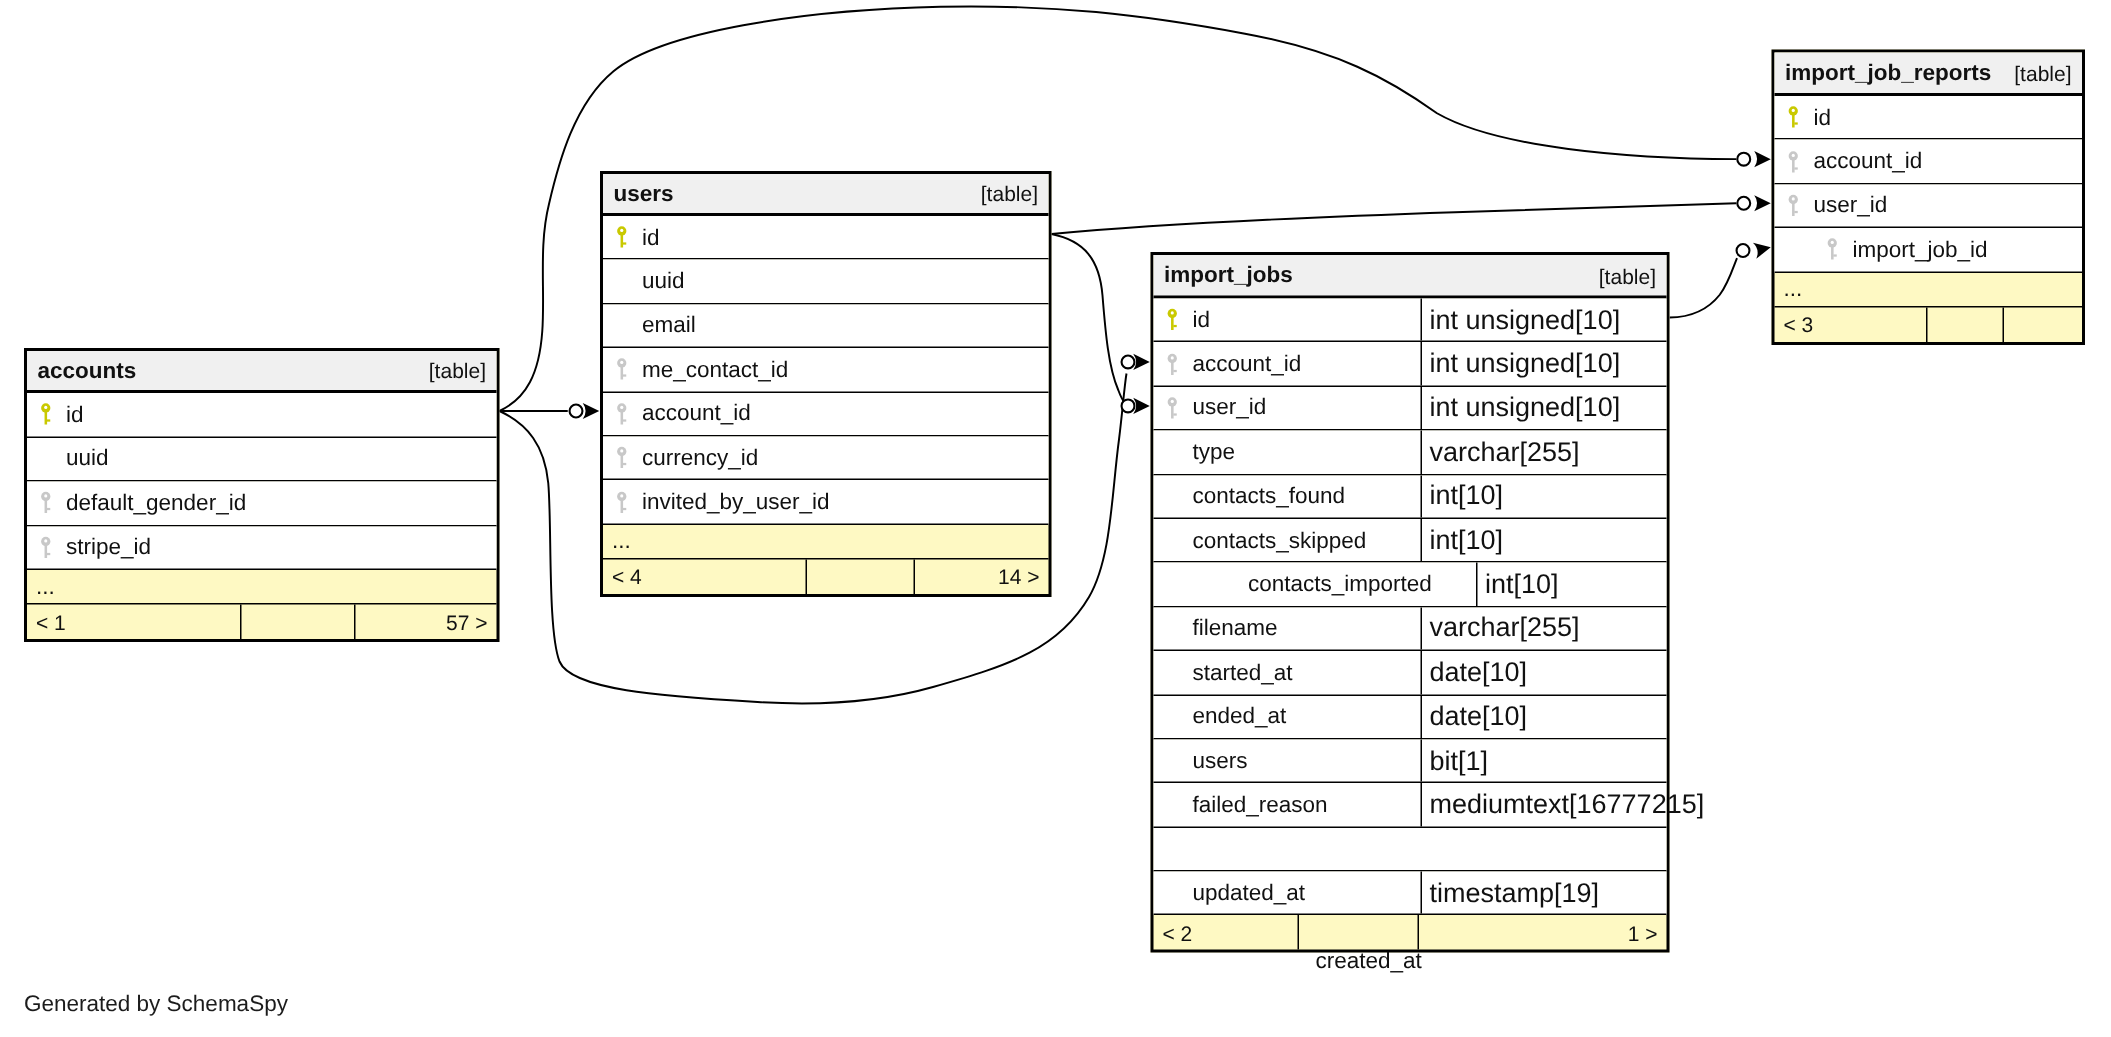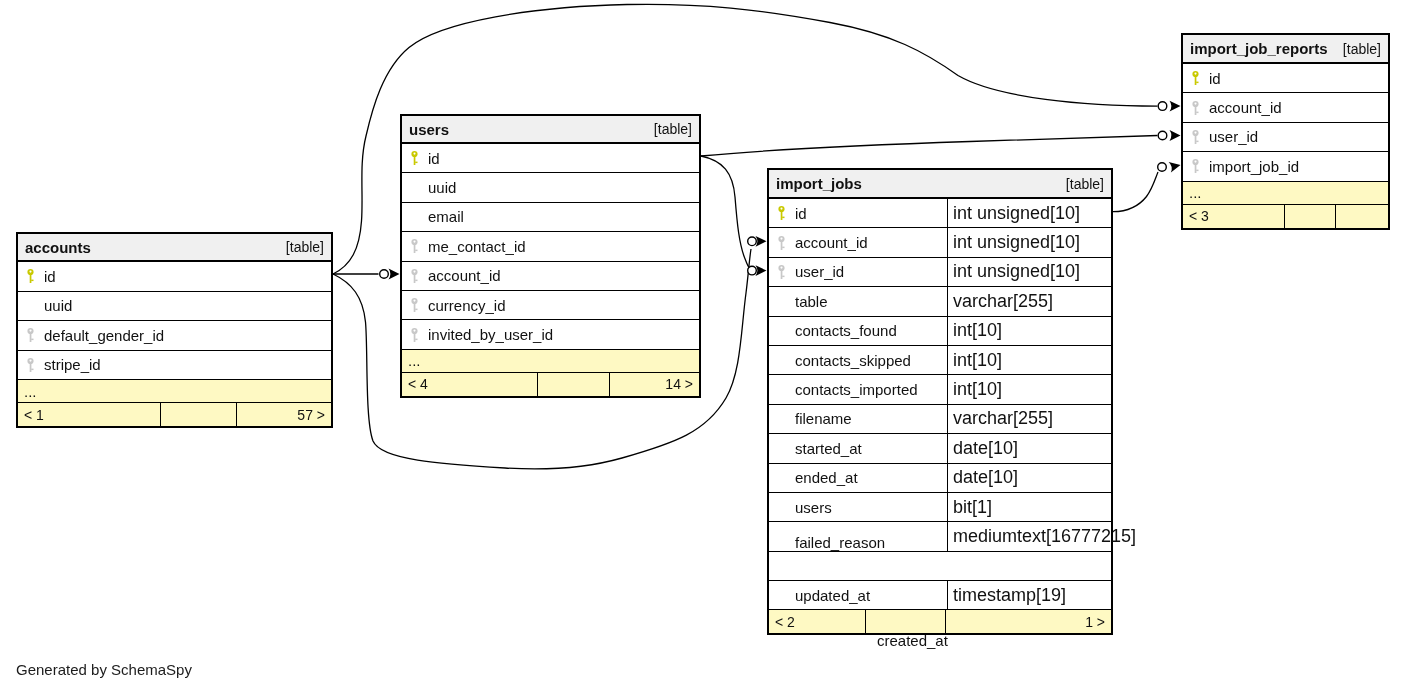--- a/index.html
+++ b/index.html
@@ -277,21 +277,21 @@
             </span>
             <span>user_id</span>
           </div>
           <div class="type-cell">
             <span>int unsigned[10]</span>
           </div>
         </div>
         <div class="tbl-row" style="height: 29.4px;">
           <div class="name-cell" style="flex:0 0 178px;width:178px;">
             <span class="keyslot"></span>
-            <span>table</span>
+            <span>type</span>
           </div>
           <div class="type-cell">
             <span>varchar[255]</span>
           </div>
         </div>
         <div class="tbl-row" style="height: 29.4px;">
           <div class="name-cell" style="flex:0 0 178px;width:178px;">
             <span class="keyslot"></span>
             <span>contacts_found</span>
           </div>
@@ -301,21 +301,21 @@
         </div>
         <div class="tbl-row" style="height: 29.4px;">
           <div class="name-cell" style="flex:0 0 178px;width:178px;">
             <span class="keyslot"></span>
             <span>contacts_skipped</span>
           </div>
           <div class="type-cell">
             <span>int[10]</span>
           </div>
         </div>
-        <div class="tbl-row" style="height: 29.4px;">
+        <div class="tbl-row" style="height: 29.4px; padding-left: 37px;">
           <div class="name-cell" style="flex:0 0 178px;width:178px;">
             <span class="keyslot"></span>
             <span>contacts_imported</span>
           </div>
           <div class="type-cell">
             <span>int[10]</span>
           </div>
         </div>
         <div class="tbl-row" style="height: 29.4px;">
           <div class="name-cell" style="flex:0 0 178px;width:178px;">
@@ -347,21 +347,21 @@
         <div class="tbl-row" style="height: 29.4px;">
           <div class="name-cell" style="flex:0 0 178px;width:178px;">
             <span class="keyslot"></span>
             <span>users</span>
           </div>
           <div class="type-cell">
             <span>bit[1]</span>
           </div>
         </div>
         <div class="tbl-row" style="height: 29.4px;">
-          <div class="name-cell" style="flex:0 0 178px;width:178px;align-items:flex-end;">
+          <div class="name-cell" style="flex:0 0 178px;width:178px;">
             <span class="keyslot"></span>
             <span>failed_reason</span>
           </div>
           <div class="type-cell">
             <span>mediumtext[16777215]</span>
           </div>
         </div>
         <div class="tbl-row" style="height: 29.4px; flex-direction: column;">
           <div class="name-cell" style="flex:0 0 178px;width:178px;">
             <span class="keyslot"></span>
@@ -430,21 +430,21 @@
                 <circle cx="5.5" cy="4" r="3.1" fill="#c8c8c8"></circle>
                 <circle cx="5.5" cy="3.6" r="1.05" fill="#ffffff"></circle>
                 <rect x="4.7" y="6.6" width="1.7" height="8.4" fill="#c8c8c8"></rect>
                 <rect x="6.2" y="11.6" width="2.3" height="1.5" fill="#c8c8c8"></rect>
               </svg>
             </span>
             <span>user_id</span>
           </div>
         </div>
         <div class="tbl-row" style="height: 29.4px;">
-          <div class="name-cell" style="flex:1 1 auto;">
+          <div class="name-cell" style="flex:1 1 auto;padding-left:26px;">
             <span class="keyslot">
               <svg width="11" height="16" viewBox="0 0 11 16">
                 <circle cx="5.5" cy="4" r="3.1" fill="#c8c8c8"></circle>
                 <circle cx="5.5" cy="3.6" r="1.05" fill="#ffffff"></circle>
                 <rect x="4.7" y="6.6" width="1.7" height="8.4" fill="#c8c8c8"></rect>
                 <rect x="6.2" y="11.6" width="2.3" height="1.5" fill="#c8c8c8"></rect>
               </svg>
             </span>
             <span>import_job_id</span>
           </div>

